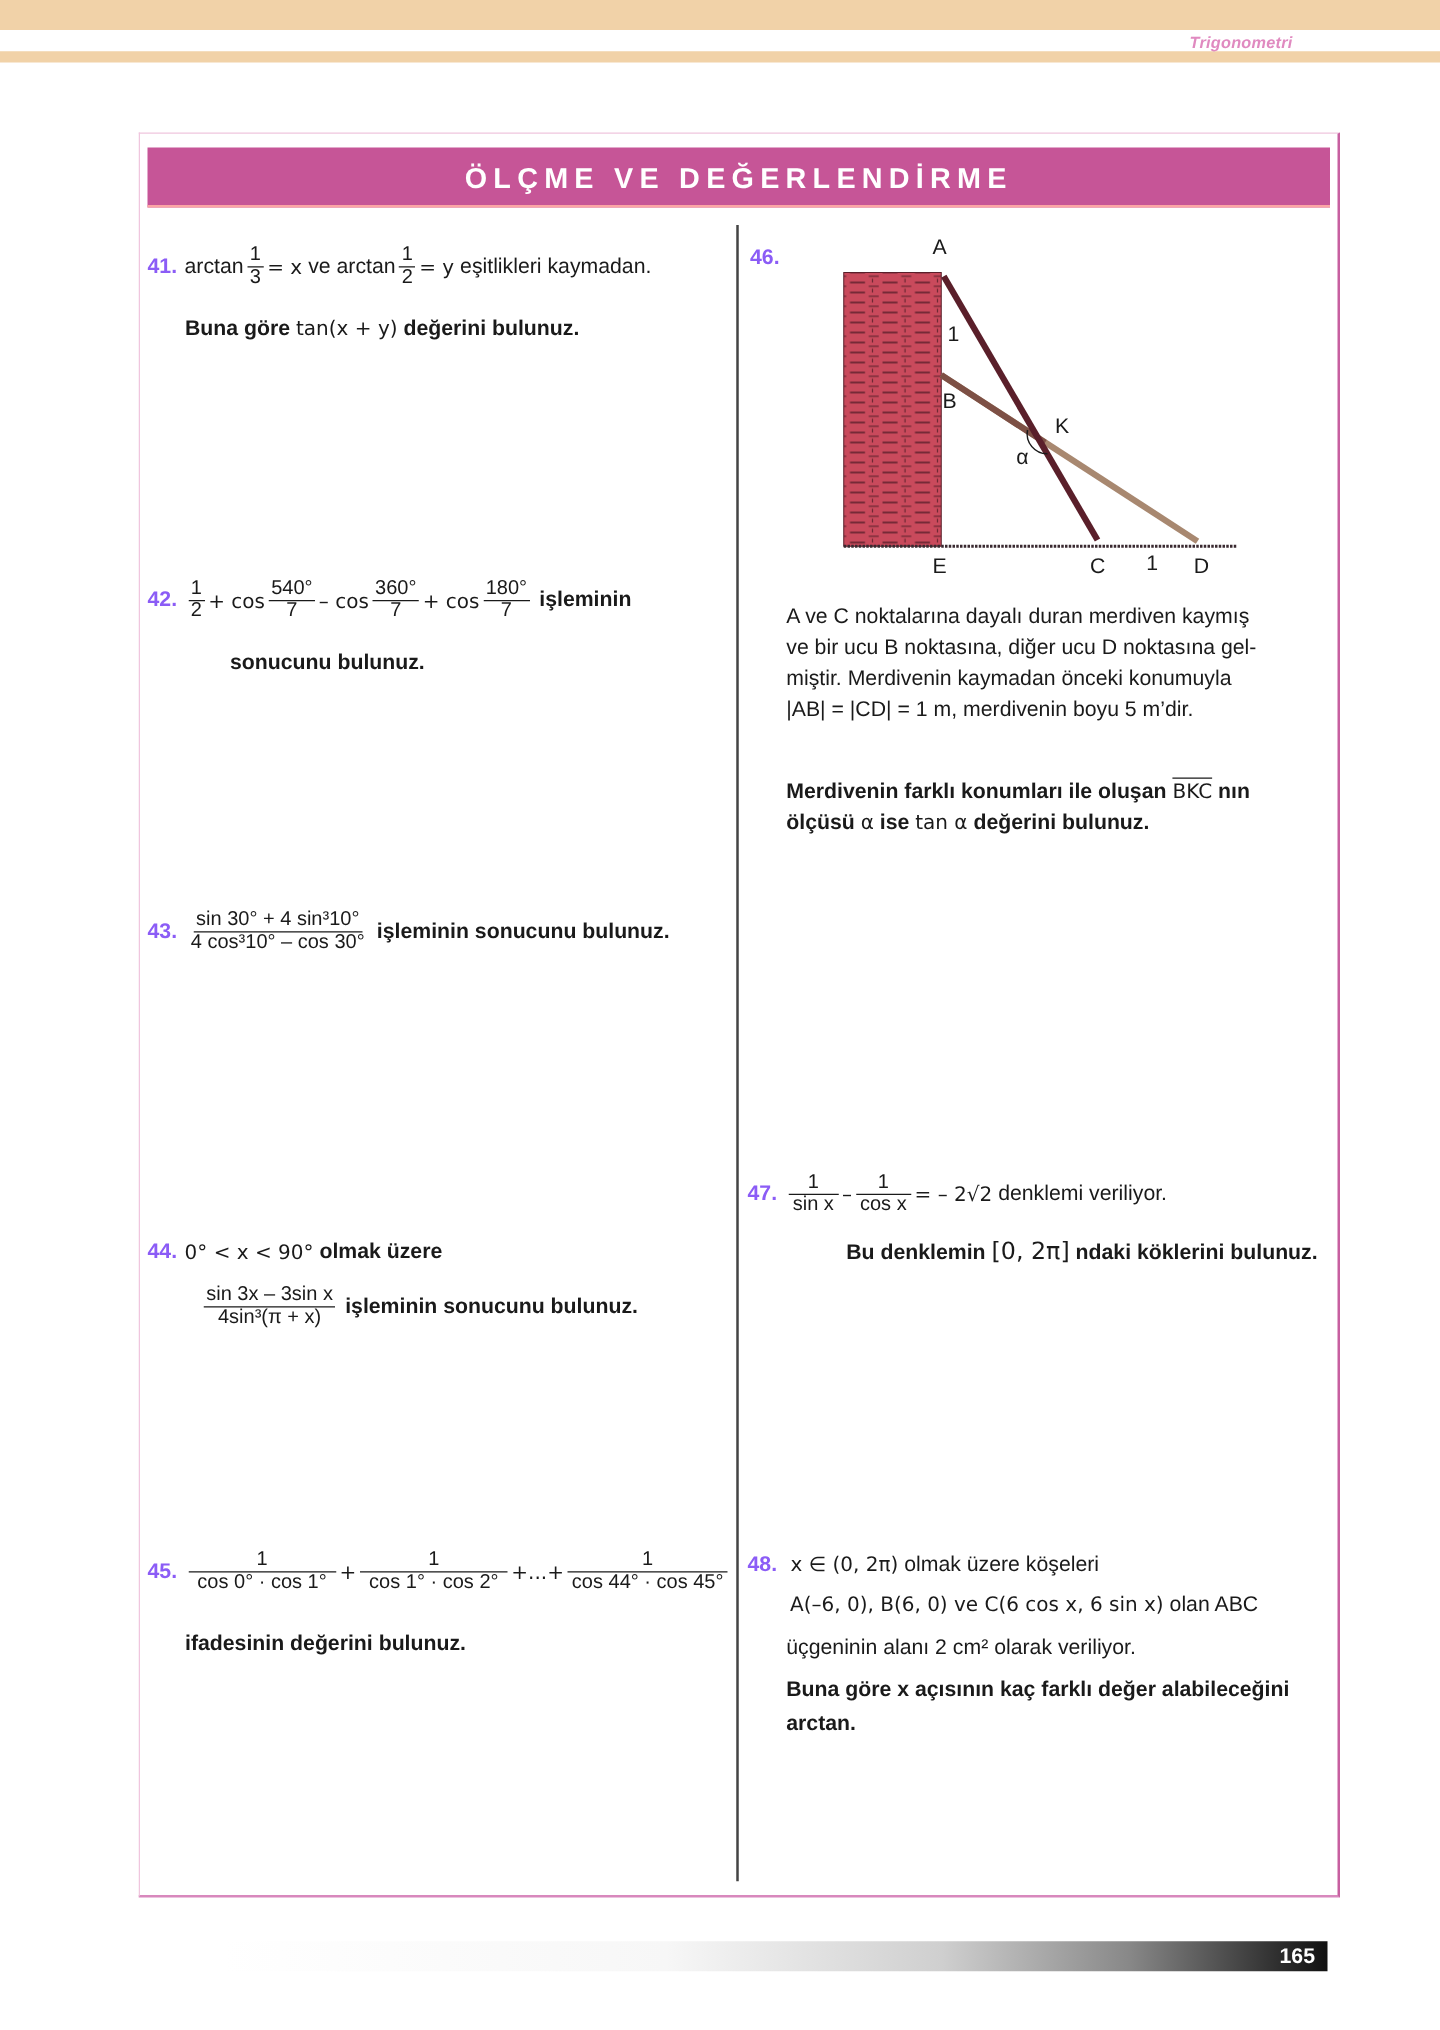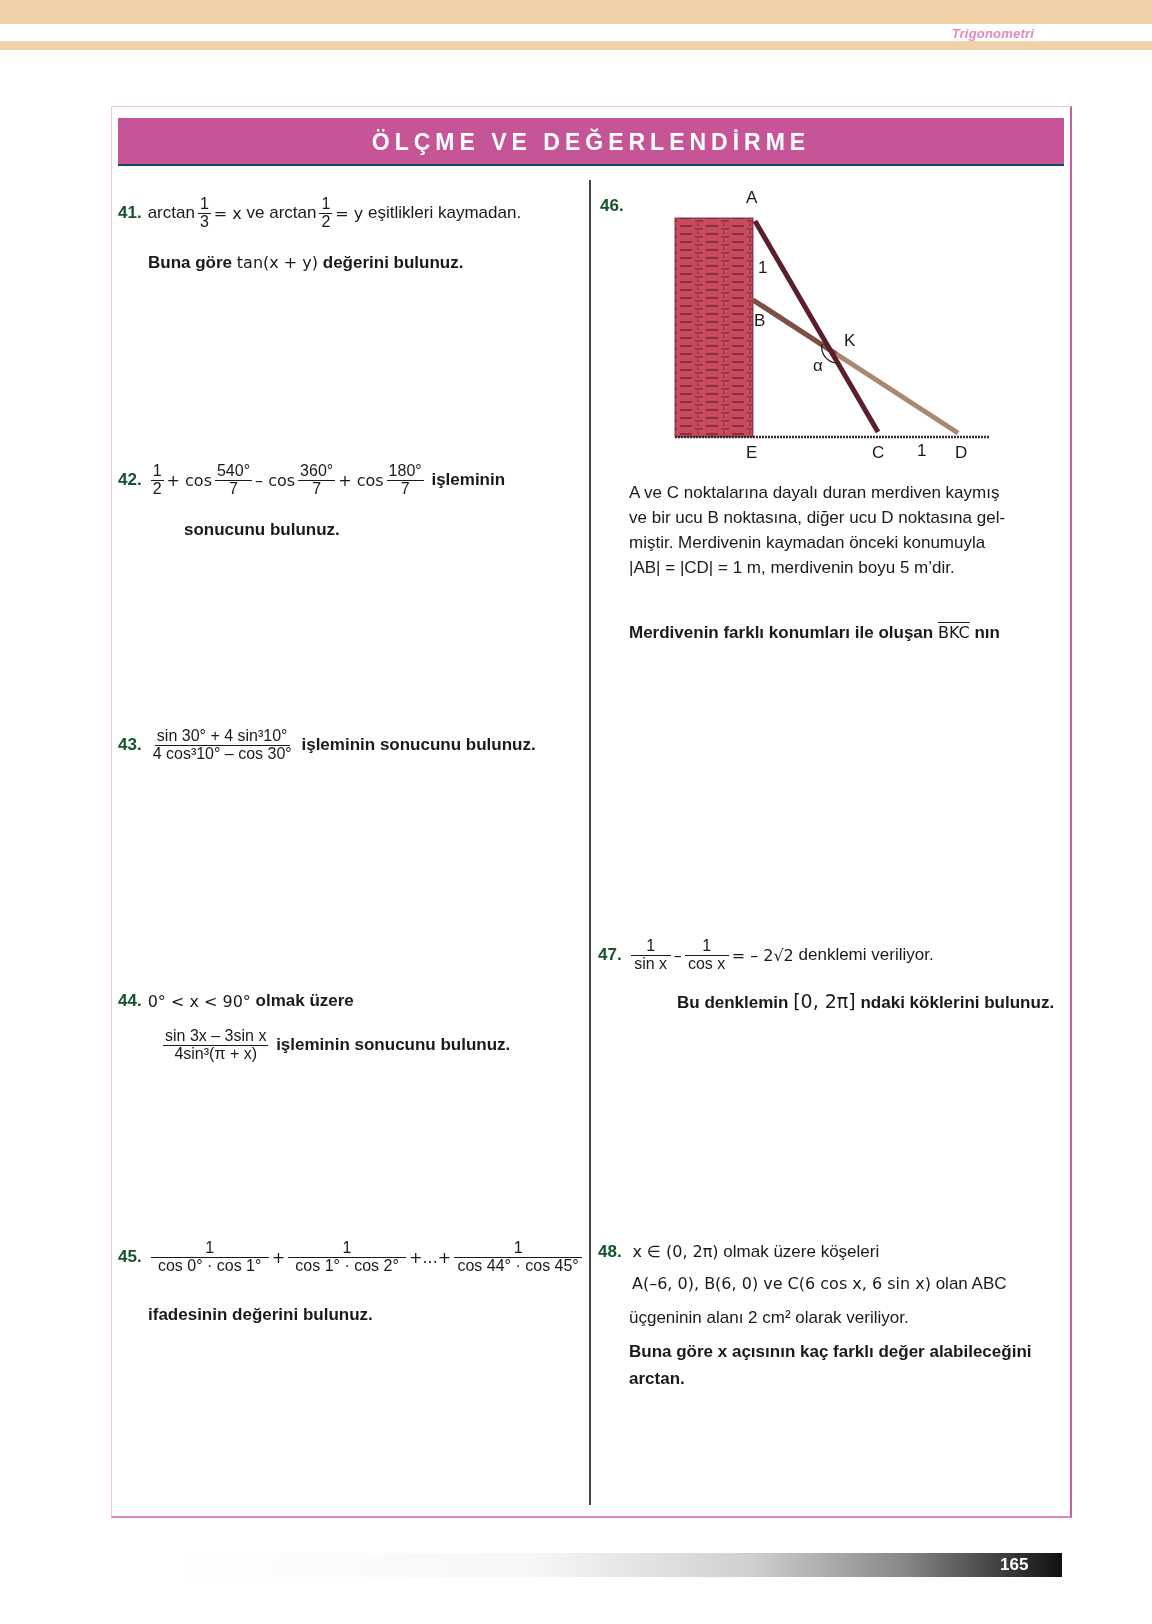--- a/index.html
+++ b/index.html
@@ -4,43 +4,43 @@
 <style>
   * { box-sizing: border-box; margin: 0; padding: 0; }
   html, body { width: 1152px; height: 1624px; background: #ffffff; overflow: hidden; }
   body { position: relative; font-family: "Liberation Sans", "DejaVu Sans", sans-serif; color: #1a1a1a; }
 
   .top-band { position: absolute; left: 0; top: 0; width: 1152px; height: 24px; background: #f1d2a8; }
   .top-band2 { position: absolute; left: 0; top: 41px; width: 1152px; height: 9px; background: #f1d2a8; }
   .header-label { position: absolute; right: 118px; top: 26px; font-size: 13px; font-style: italic; font-weight: bold; color: #e08ac0; letter-spacing: 0.2px; }
 
   .frame { position: absolute; left: 111px; top: 106px; width: 961px; height: 1412px; border: 1px solid #f0c6de; border-right: 2px solid #c75fa0; border-bottom: 2px solid #d888bd; }
-  .title-bar { position: absolute; left: 118px; top: 118px; width: 946px; height: 48px; background: #c65597; color: #ffffff; font-weight: bold; font-size: 23px; letter-spacing: 5px; text-align: center; line-height: 48px; border-bottom: 2px solid #0c4a6e; }
+  .title-bar { position: absolute; left: 118px; top: 118px; width: 946px; height: 48px; background: #c65597; color: #ffffff; font-weight: bold; font-size: 23px; letter-spacing: 5px; text-align: center; line-height: 48px; border-bottom: 2px solid #fca5a5; }
 
   .divider { position: absolute; left: 589px; top: 180px; width: 2px; height: 1325px; background: #444444; }
 
   .q { position: absolute; font-size: 17px; line-height: 1.2; }
-  .qnum { color: #14532d; font-weight: bold; margin-right: 6px; }
+  .qnum { color: #8b5cf6; font-weight: bold; margin-right: 6px; }
   .bold { font-weight: bold; }
   .math { font-family: "DejaVu Sans", sans-serif; font-size: 16px; }
 
   .frac { display: inline-flex; flex-direction: column; align-items: center; vertical-align: middle; margin: 0 3px; font-size: 16px; line-height: 1.05; }
   .frac .num { padding: 0 2px; border-bottom: 1.3px solid #1a1a1a; text-align: center; }
   .frac .den { padding: 0 2px; text-align: center; }
 
   .row { display: flex; align-items: center; white-space: nowrap; }
   .sub { position: absolute; font-size: 17px; }
 
   .para { position: absolute; left: 629px; width: 420px; font-size: 17px; line-height: 25px; }
 
   .diagram { position: absolute; left: 600px; top: 190px; width: 400px; height: 280px; }
   .lbl { position: absolute; font-size: 17px; }
 
   .page-bar { position: absolute; left: 180px; top: 1553px; width: 882px; height: 24px; background: linear-gradient(to right, #ffffff 0%, #f7f7f7 40%, #cfcfcf 65%, #888 82%, #111 100%); }
-  .page-num { position: absolute; right: 92px; top: 1553px; width: 60px; height: 36px; color: #fff; font-weight: bold; font-size: 17px; line-height: 24px; padding-right: 8px; }
+  .page-num { position: absolute; right: 92px; top: 1553px; width: 60px; height: 36px; color: #fff; font-weight: bold; font-size: 17px; text-align: right; line-height: 24px; padding-right: 8px; }
 </style>
 </head>
 <body>
 
 <div class="top-band"></div>
 <div class="top-band2"></div>
 <div class="header-label">Trigonometri</div>
 
 <div class="frame"></div>
 <div class="title-bar">ÖLÇME VE DEĞERLENDİRME</div>
@@ -189,20 +189,27 @@
   <div>ve bir ucu B noktasına, diğer ucu D noktasına gel-</div>
   <div>miştir. Merdivenin kaymadan önceki konumuyla</div>
   <div>|AB| = |CD| = 1 m, merdivenin boyu 5 m’dir.</div>
 </div>
 <div class="para" style="top:620px;">
   <div>
     <span class="bold">Merdivenin farklı konumları ile oluşan</span>
     <span class="math" style="text-decoration: overline;">BKC</span>
     <span class="bold">nın</span>
   </div>
+  <div>
+    <span class="bold">ölçüsü</span>
+    <span class="math">α</span>
+    <span class="bold">ise</span>
+    <span class="math">tan α</span>
+    <span class="bold">değerini bulunuz.</span>
+  </div>
 </div>
 
 <div class="q" style="left:598px; top:938px;">
   <div class="row">
     <span class="qnum">47.</span>
     <span class="frac">
         <span class="num" style="min-width:40px;">1</span>
         <span class="den">sin x</span>
       </span>
     <span class="math">–</span>

